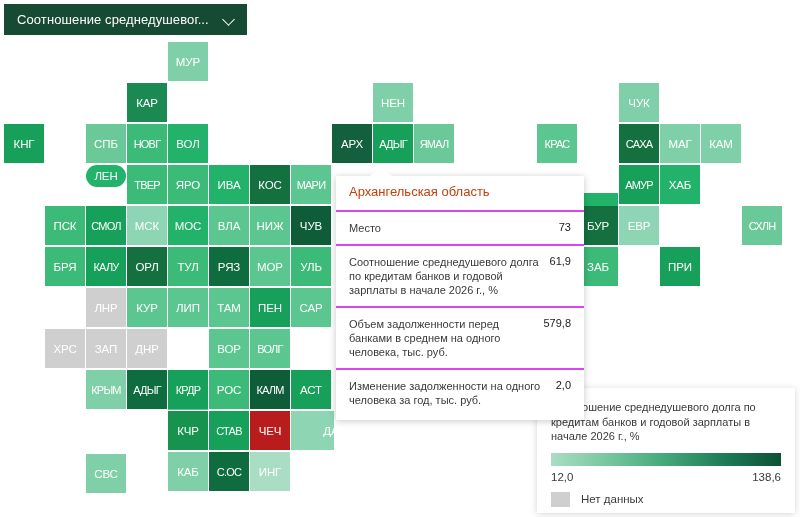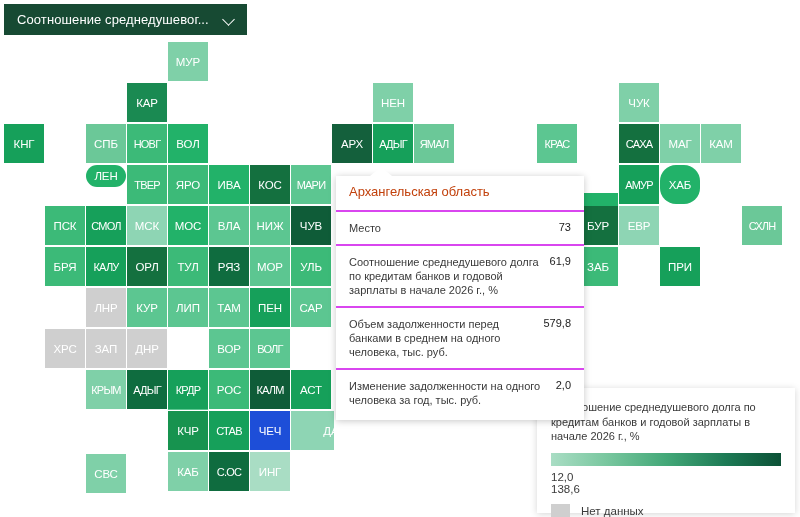--- a/index.html
+++ b/index.html
@@ -151,21 +151,20 @@
     height: 13px;
     width: 100%;
     background: linear-gradient(to right, #a9ddc4 0%, #79c79f 22%, #43a878 48%, #1d7a55 74%, #0c5136 100%);
   }
   #legend .lg-scale {
     display: flex;
     justify-content: space-between;
     margin-top: 5px;
     font-size: 11.5px;
     color: #3a3a3a;
-    flex-direction: column;
   }
   #legend .lg-nodata {
     display: flex;
     align-items: center;
     margin-top: 9px;
   }
   #legend .lg-swatch {
     width: 19px;
     height: 15px;
     background: #cfcfcf;
@@ -242,21 +241,21 @@
     </div>
     <div class="tile w-wide" style="left: 291px; top: 165px; width: 40px; height: 39px; background: rgb(92, 198, 145);">
       <span>МАРИ</span>
     </div>
     <div class="tile" style="left: 578px; top: 165px; width: 40px; height: 39px; background: rgb(34, 178, 105); margin-top: 28px;">
       <span>ИРК</span>
     </div>
     <div class="tile w-wide" style="left: 619px; top: 165px; width: 40px; height: 39px; background: rgb(22, 160, 90);">
       <span>АМУР</span>
     </div>
-    <div class="tile" style="left: 660px; top: 165px; width: 40px; height: 39px; background: rgb(34, 178, 105); border-radius: 16px;">
+    <div class="tile" style="left: 660px; top: 165px; width: 40px; height: 39px; background: rgb(34, 178, 105);">
       <span>ХАБ</span>
     </div>
     <div class="tile" style="left: 45px; top: 206px; width: 40px; height: 39px; background: rgb(60, 186, 120);">
       <span>ПСК</span>
     </div>
     <div class="tile w-wide" style="left: 86px; top: 206px; width: 40px; height: 39px; background: rgb(22, 160, 90);">
       <span>СМОЛ</span>
     </div>
     <div class="tile" style="left: 127px; top: 206px; width: 40px; height: 39px; background: rgb(142, 213, 180);">
       <span>МСК</span>
@@ -365,21 +364,21 @@
     </div>
     <div class="tile" style="left: 86px; top: 411px; width: 40px; height: 39px; background: rgb(127, 208, 168); margin-top: 43px;">
       <span>СВС</span>
     </div>
     <div class="tile" style="left: 168px; top: 411px; width: 40px; height: 39px; background: rgb(23, 147, 79);">
       <span>КЧР</span>
     </div>
     <div class="tile w-wide" style="left: 209px; top: 411px; width: 40px; height: 39px; background: rgb(22, 160, 90);">
       <span>СТАВ</span>
     </div>
-    <div class="tile" style="left: 250px; top: 411px; width: 40px; height: 39px; background: #1d4ed8;">
+    <div class="tile" style="left: 250px; top: 411px; width: 40px; height: 39px; background: #b91c1c;">
       <span>ЧЕЧ</span>
     </div>
     <div class="tile" style="left: 291px; top: 411px; width: 40px; height: 39px; background: rgb(142, 213, 180); padding-left: 43px;">
       <span>ДАГ</span>
     </div>
     <div class="tile" style="left: 168px; top: 452px; width: 40px; height: 39px; background: rgb(127, 208, 168);">
       <span>КАБ</span>
     </div>
     <div class="tile w-wide" style="left: 209px; top: 452px; width: 40px; height: 39px; background: rgb(15, 108, 63);">
       <span>С.ОС</span>

